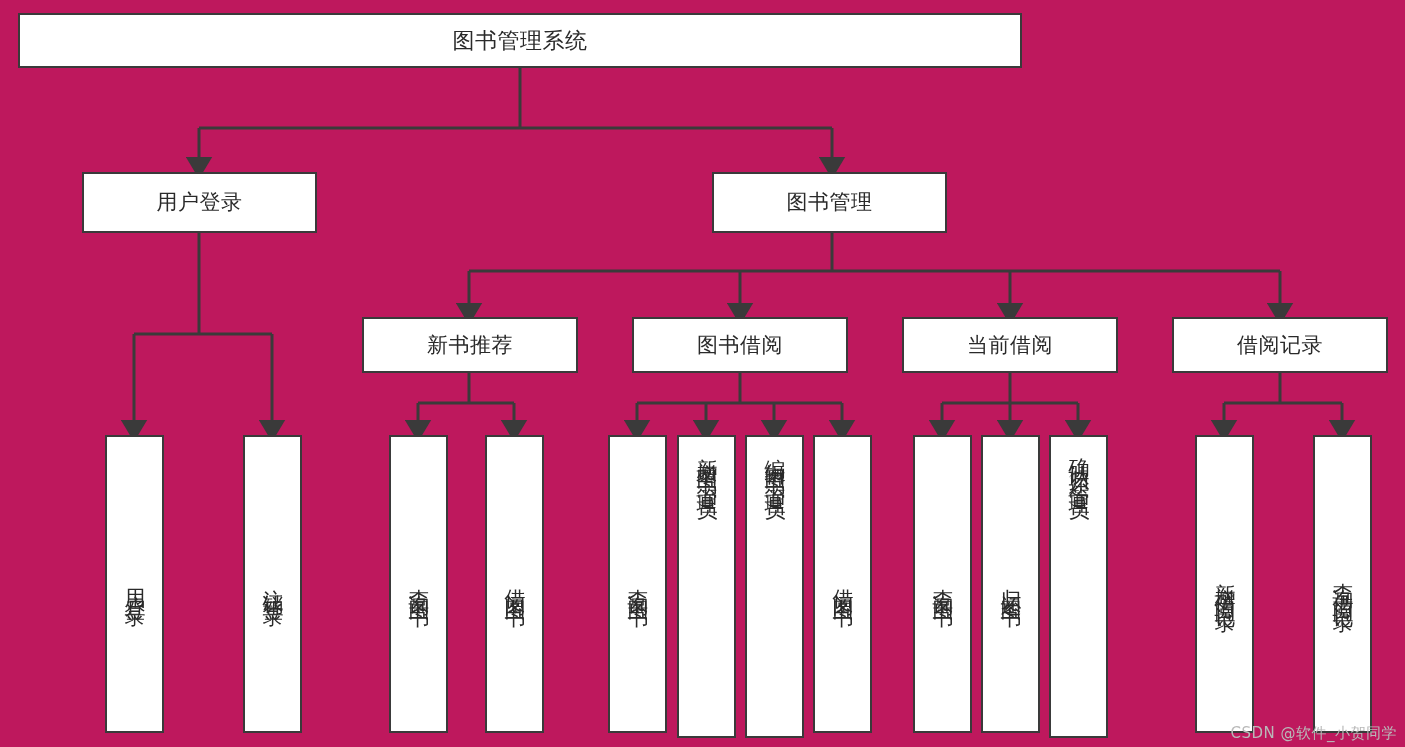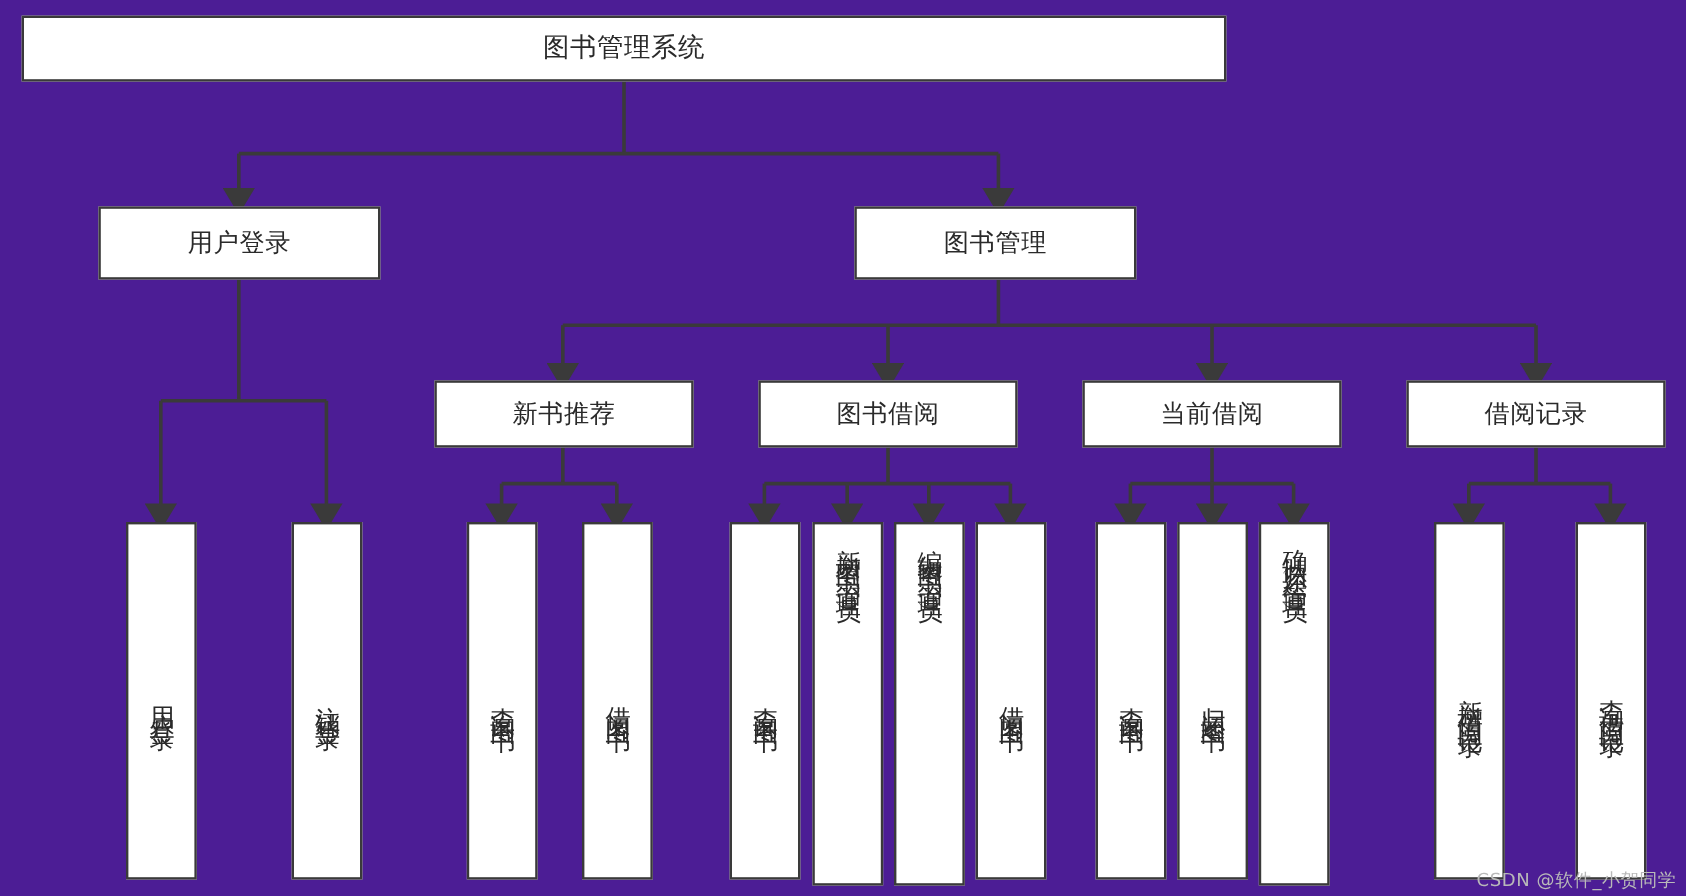--- a/index.html
+++ b/index.html
@@ -7,21 +7,21 @@
     padding: 0;
     background: #ffffff;
   }
   body {
     font-family: "DejaVu Sans", "Liberation Sans", sans-serif;
   }
   #canvas {
     position: relative;
     width: 1405px;
     height: 747px;
-    background: #4c1d95;
+    background: #be185d;
     overflow: hidden;
   }
   svg.edges {
     position: absolute;
     left: 0;
     top: 0;
     width: 1405px;
     height: 747px;
     pointer-events: none;
   }

